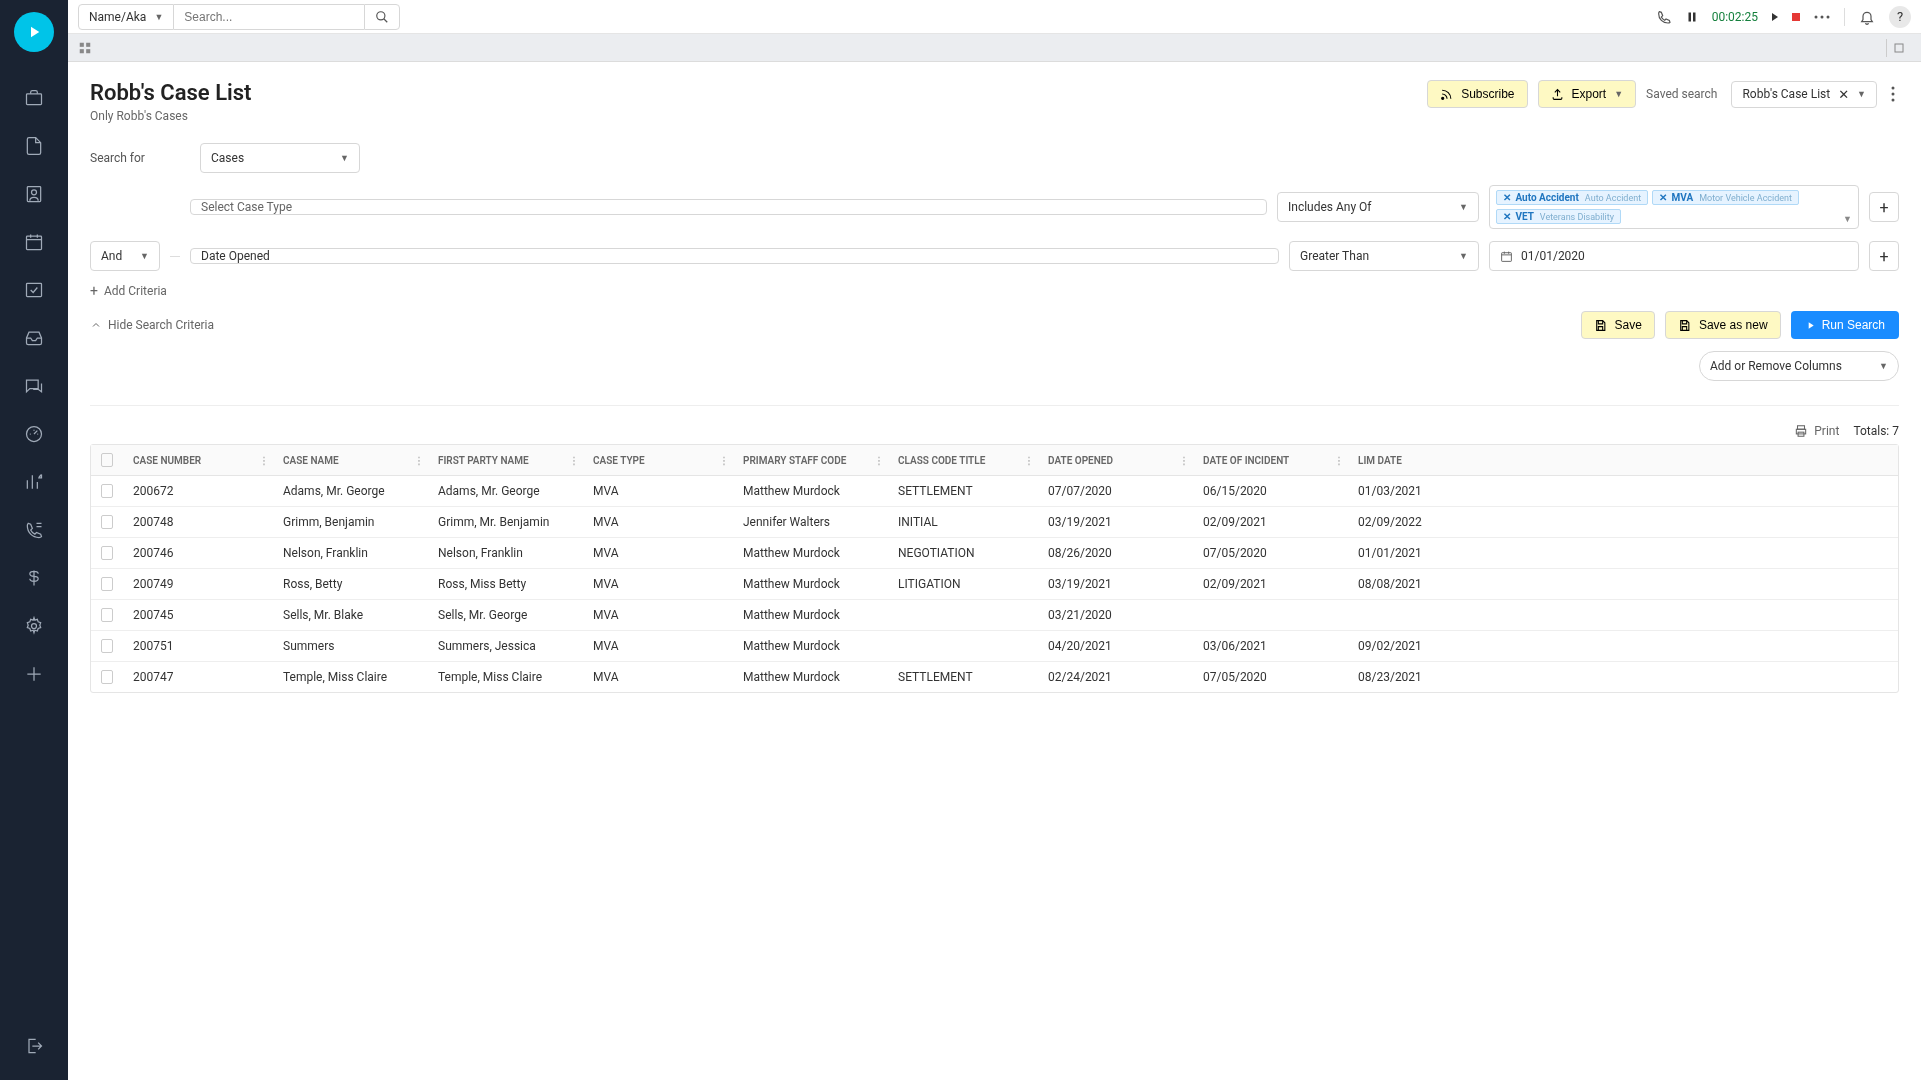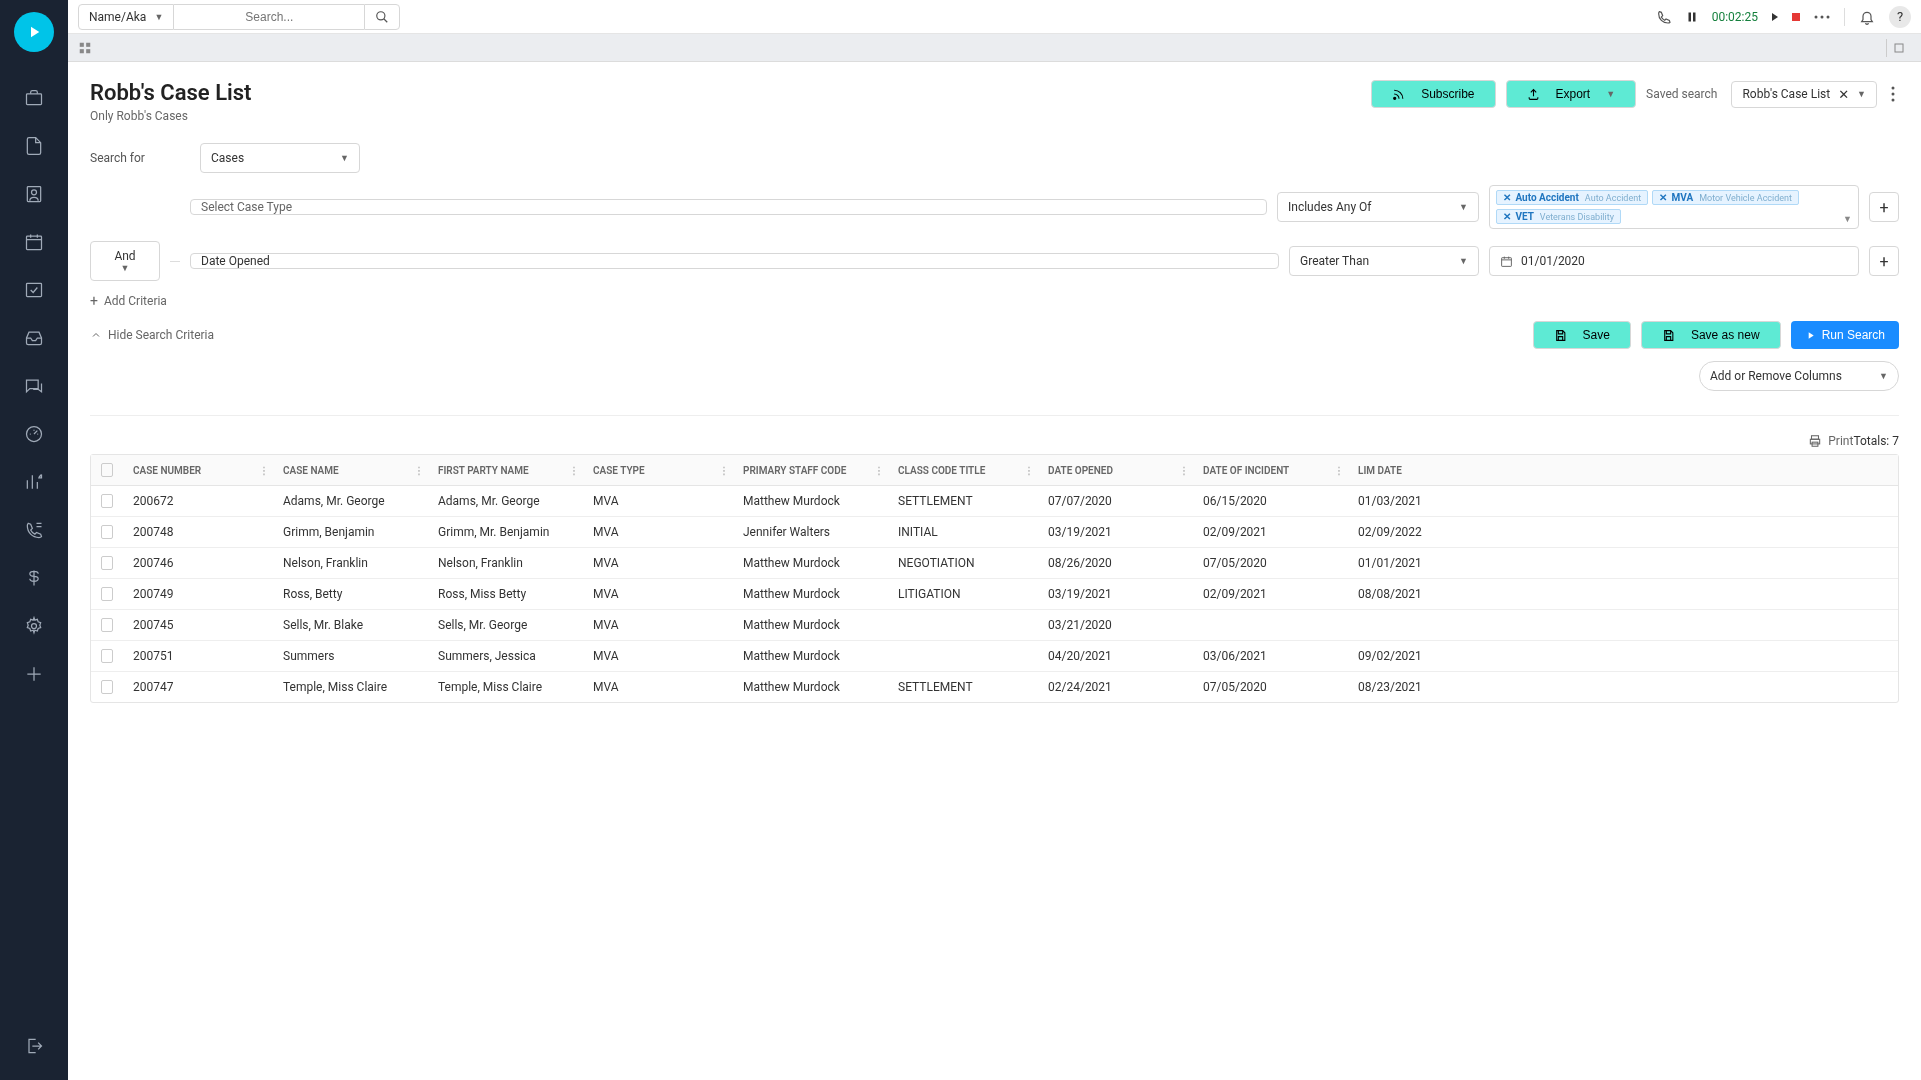--- a/index.html
+++ b/index.html
@@ -5,61 +5,61 @@
 * { box-sizing: border-box; margin: 0; padding: 0; }
 body { font-family: -apple-system, BlinkMacSystemFont, "Segoe UI", Roboto, sans-serif; font-size: 13px; color: #333; background: #fff; overflow: hidden; }
 .app { display: flex; height: 100vh; }
 .sidenav { width: 68px; background: #1a2332; display: flex; flex-direction: column; align-items: center; padding-top: 12px; gap: 20px; }
 .sidenav-logo { width: 40px; height: 40px; border-radius: 50%; background: #00c4e8; display: flex; align-items: center; justify-content: center; margin-bottom: 12px; }
 .sidenav-item { width: 28px; height: 28px; display: flex; align-items: center; justify-content: center; color: #a0aab8; cursor: pointer; }
 .sidenav-spacer { flex: 1; }
 .main { flex: 1; display: flex; flex-direction: column; min-width: 0; }
 .topbar { height: 34px; display: flex; align-items: center; padding: 0 10px; border-bottom: 1px solid #e5e5e5; gap: 0; }
 .search-type { border: 1px solid #d7d7d7; border-radius: 4px 0 0 4px; padding: 5px 10px; display: flex; align-items: center; gap: 8px; background: #fff; cursor: pointer; font-size: 12px; }
-.search-input { border: 1px solid #d7d7d7; border-left: none; border-right: none; padding: 5px 10px; width: 190px; font-size: 12px; outline: none; text-align: center; }
+.search-input { border: 1px solid #d7d7d7; border-left: none; border-right: none; padding: 5px 10px; width: 190px; font-size: 12px; outline: none; }
 .search-btn { border: 1px solid #d7d7d7; border-radius: 0 4px 4px 0; padding: 5px 10px; background: #fff; cursor: pointer; }
 .topbar-spacer { flex: 1; }
 .topbar-right { display: flex; align-items: center; gap: 14px; }
 .topbar-icon { cursor: pointer; color: #555; display: flex; align-items: center; }
 .timer { font-size: 12px; color: #15803d; font-weight: 400; }
 .rec-dot { width: 8px; height: 8px; background: #e53935; }
 .help-circle { width: 22px; height: 22px; border-radius: 50%; background: #e8e8e8; display: flex; align-items: center; justify-content: center; font-size: 13px; cursor: pointer; }
 .tabbar { height: 28px; background: #ebedf0; border-bottom: 1px solid #dcdcdc; display: flex; align-items: center; padding: 0 10px; }
 .tab-grid { color: #888; cursor: pointer; }
 .tab-spacer { flex: 1; }
 .tab-max { color: #888; cursor: pointer; padding: 3px 6px; border-left: 1px solid #ccc; }
 .content { flex: 1; padding: 18px 22px; overflow: auto; }
 .header-row { display: flex; align-items: flex-start; }
 .page-title { font-size: 22px; font-weight: 600; color: #222; }
 .page-subtitle { font-size: 12px; color: #666; margin-top: 4px; }
 .header-actions { margin-left: auto; display: flex; align-items: center; gap: 10px; }
-.btn-outline { border: 1px solid #d7d7d7; background: #5eead4; border-radius: 4px; padding: 6px 20px; font-size: 12px; cursor: pointer; display: flex; align-items: center; gap: 16px; }
+.btn-outline { border: 1px solid #d7d7d7; background: #fef9c3; border-radius: 4px; padding: 6px 12px; font-size: 12px; cursor: pointer; display: flex; align-items: center; gap: 8px; }
 .saved-label { font-size: 12px; color: #666; margin-right: 4px; }
 .saved-pill { border: 1px solid #d7d7d7; border-radius: 4px; padding: 5px 10px; display: flex; align-items: center; gap: 8px; font-size: 12px; background: #fff; }
 .kebab { cursor: pointer; padding: 4px; }
 .criteria { margin-top: 20px; }
 .crit-row { display: flex; align-items: center; gap: 10px; margin-bottom: 12px; }
 .label-left { font-size: 12px; color: #555; width: 100px; }
 .select-box { border: 1px solid #d7d7d7; border-radius: 4px; padding: 7px 10px; display: flex; align-items: center; justify-content: space-between; background: #fff; cursor: pointer; font-size: 12px; }
 .select-box.sm { width: 160px; }
-.select-box.and { width: 70px; flex-direction: column; }
+.select-box.and { width: 70px; }
 .field-input { border: 1px solid #d7d7d7; border-radius: 4px; padding: 0 10px; font-size: 12px; flex: 1; }
 .tag-box { border: 1px solid #d7d7d7; border-radius: 4px; padding: 4px 6px; display: flex; flex-wrap: wrap; gap: 4px; align-items: center; min-height: 34px; width: 370px; position: relative; }
 .tag { background: #e6f3ff; border: 1px solid #b0d9f7; border-radius: 2px; padding: 1px 6px; font-size: 10px; display: flex; align-items: center; gap: 4px; color: #2076c0;}
 .tag-x { color: #2076c0; cursor: pointer; font-weight: bold; }
 .tag-sub { color: #7faecf; font-size: 9px; margin-left: 2px; }
 .add-btn { width: 30px; height: 30px; border: 1px solid #d7d7d7; border-radius: 4px; background: #fff; display: flex; align-items: center; justify-content: center; cursor: pointer; font-size: 16px; }
 .date-box { border: 1px solid #d7d7d7; border-radius: 4px; padding: 7px 10px; display: flex; align-items: center; gap: 8px; width: 370px; font-size: 12px; }
 .link-btn { display: flex; align-items: center; gap: 6px; color: #666; font-size: 12px; cursor: pointer; margin-top: 10px; }
 .action-row { display: flex; align-items: center; margin-top: 12px; }
 .action-right { margin-left: auto; display: flex; gap: 10px; }
 .btn-primary { background: #1a8cff; color: #fff; border: none; border-radius: 4px; padding: 7px 14px; font-size: 12px; cursor: pointer; display: flex; align-items: center; gap: 6px; }
 .columns-row { display: flex; margin-top: 12px; }
 .columns-select { margin-left: auto; border-radius: 15px; }
-.table-actions { display: flex; justify-content: flex-end; align-items: center; margin-top: 24px; margin-bottom: 6px; font-size: 12px; border-top: 1px solid #eee; padding-top: 18px; }
+.table-actions { display: flex; justify-content: flex-end; align-items: center; gap: 14px; margin-top: 24px; margin-bottom: 6px; font-size: 12px; border-top: 1px solid #eee; padding-top: 18px; }
 .table { border: 1px solid #e5e5e5; border-radius: 3px; }
 .thead { display: flex; background: #fafafa; border-bottom: 1px solid #e5e5e5; font-size: 10px; color: #666; text-transform: uppercase; font-weight: 600; }
 .th, .td { padding: 8px 10px; display: flex; align-items: center; }
 .th { position: relative; }
 .th-menu { position: absolute; right: 4px; color: #bbb; cursor: pointer; }
 .col-chk { width: 32px; justify-content: center; }
 .col-num { width: 150px; }
 .col-name { width: 155px; }
 .col-first { width: 155px; }
 .col-type { width: 150px; }

